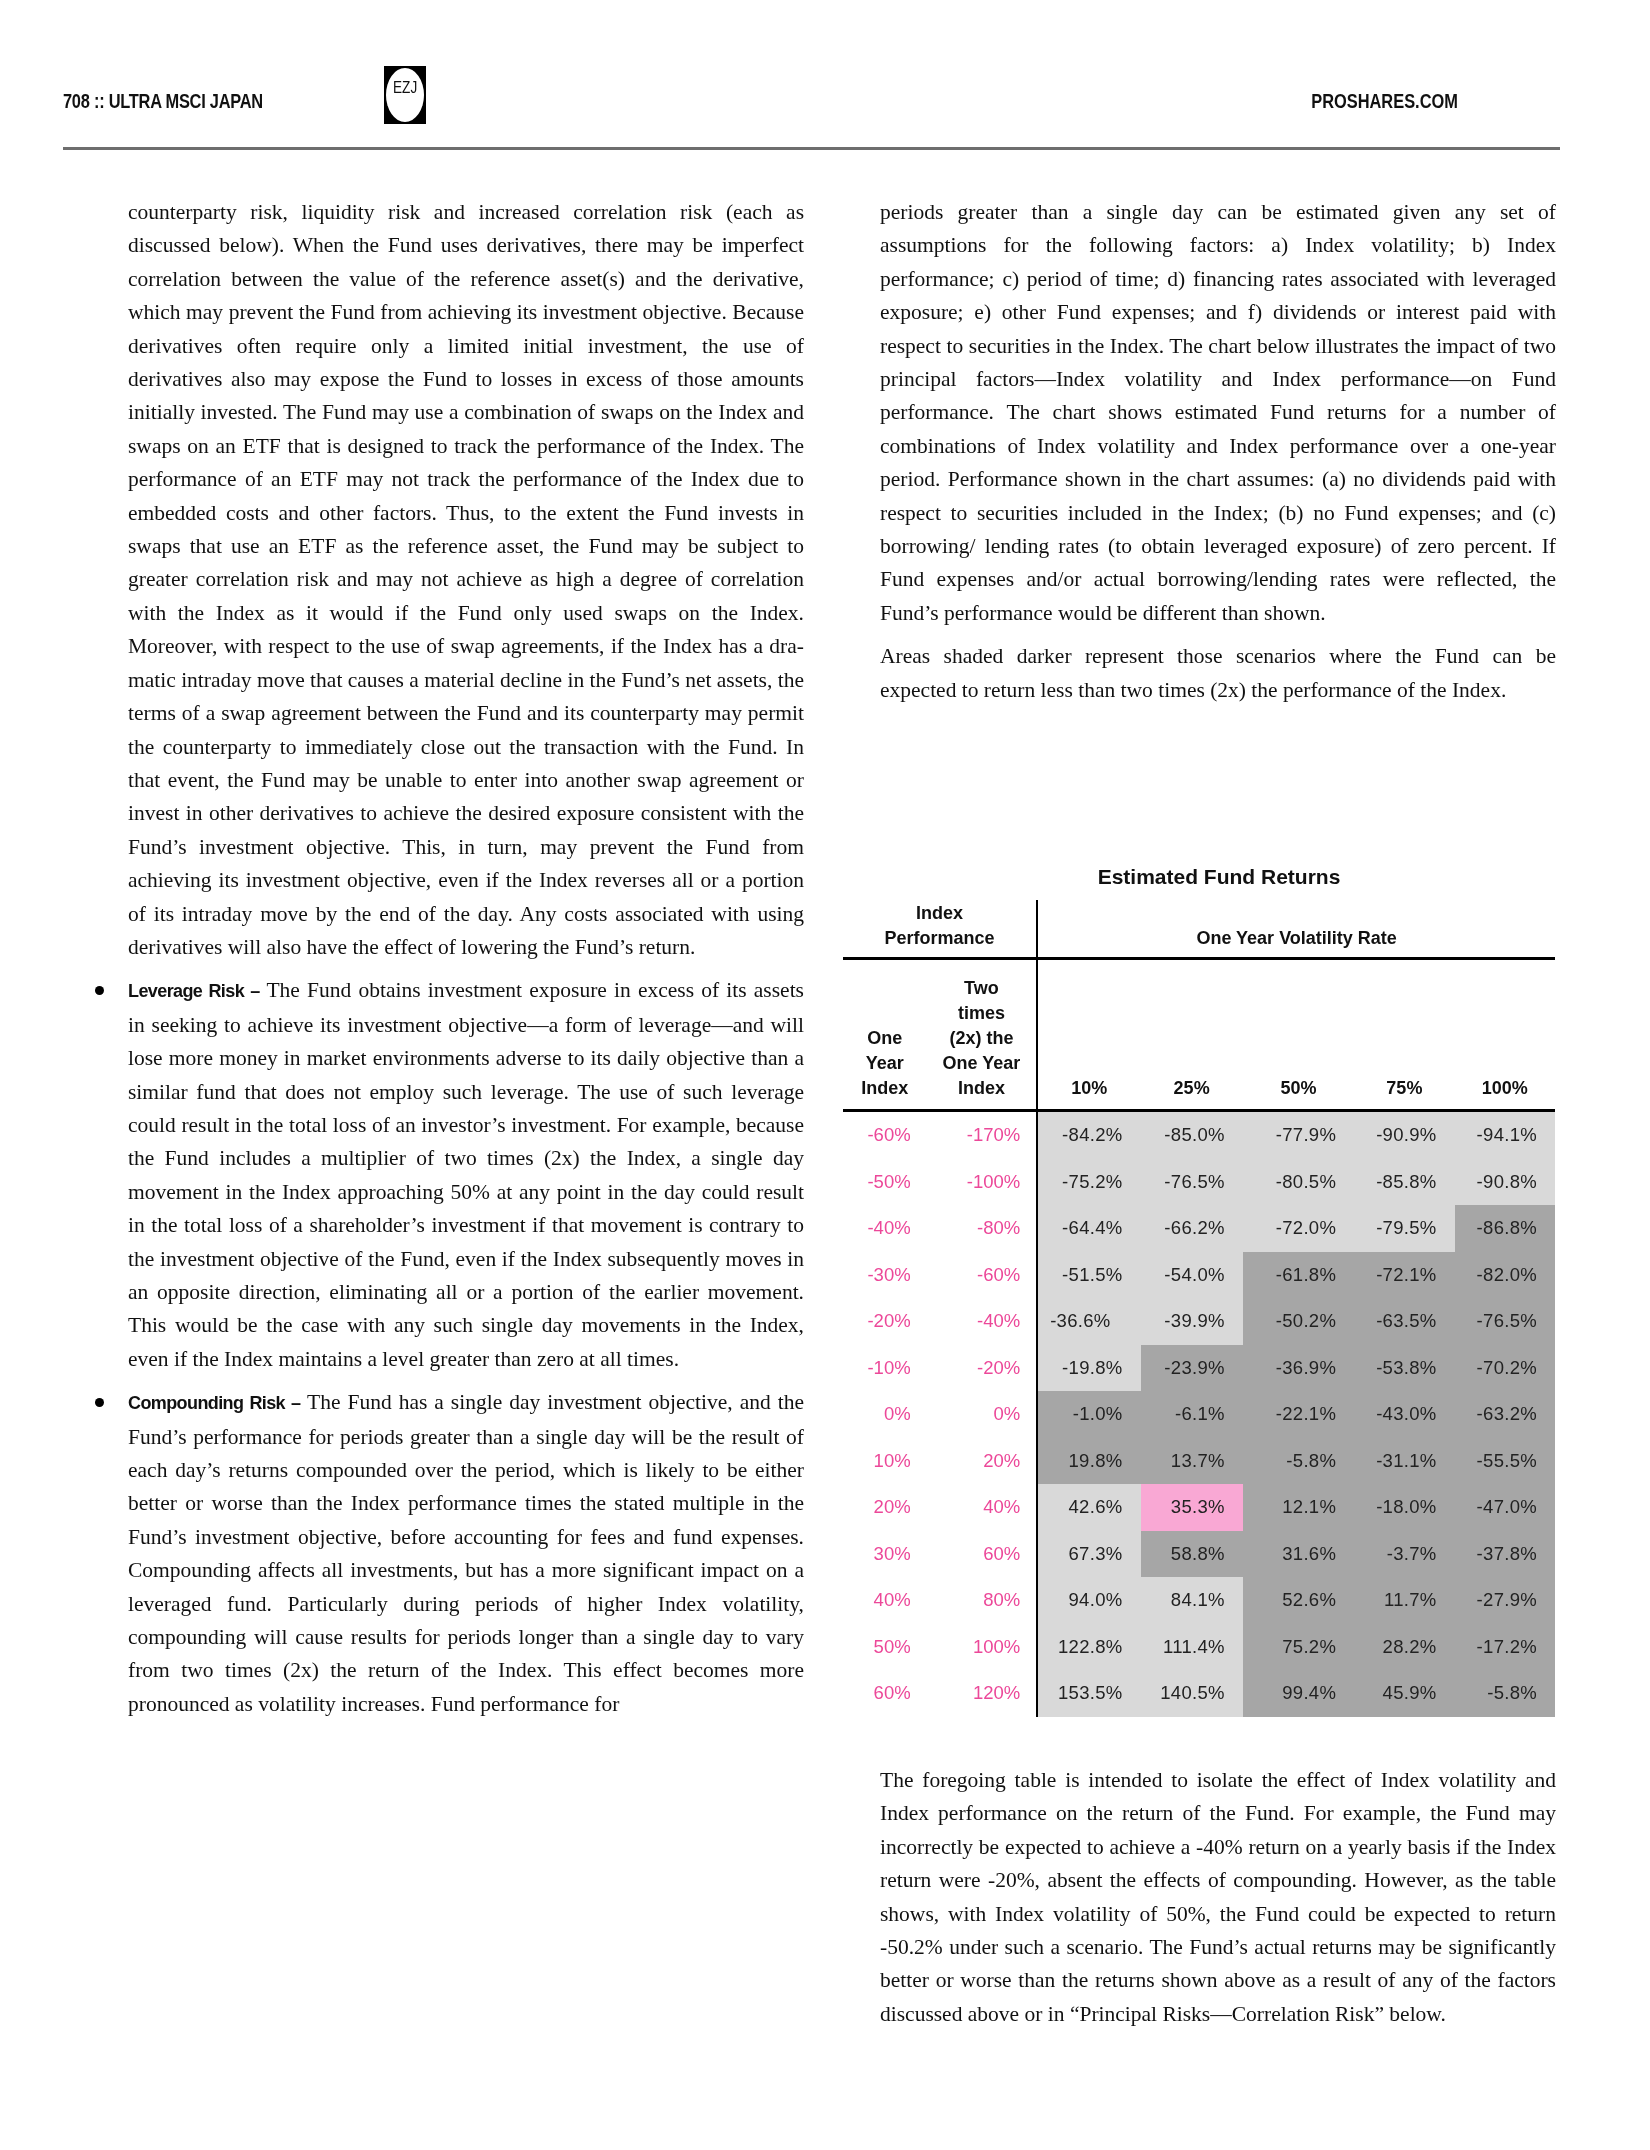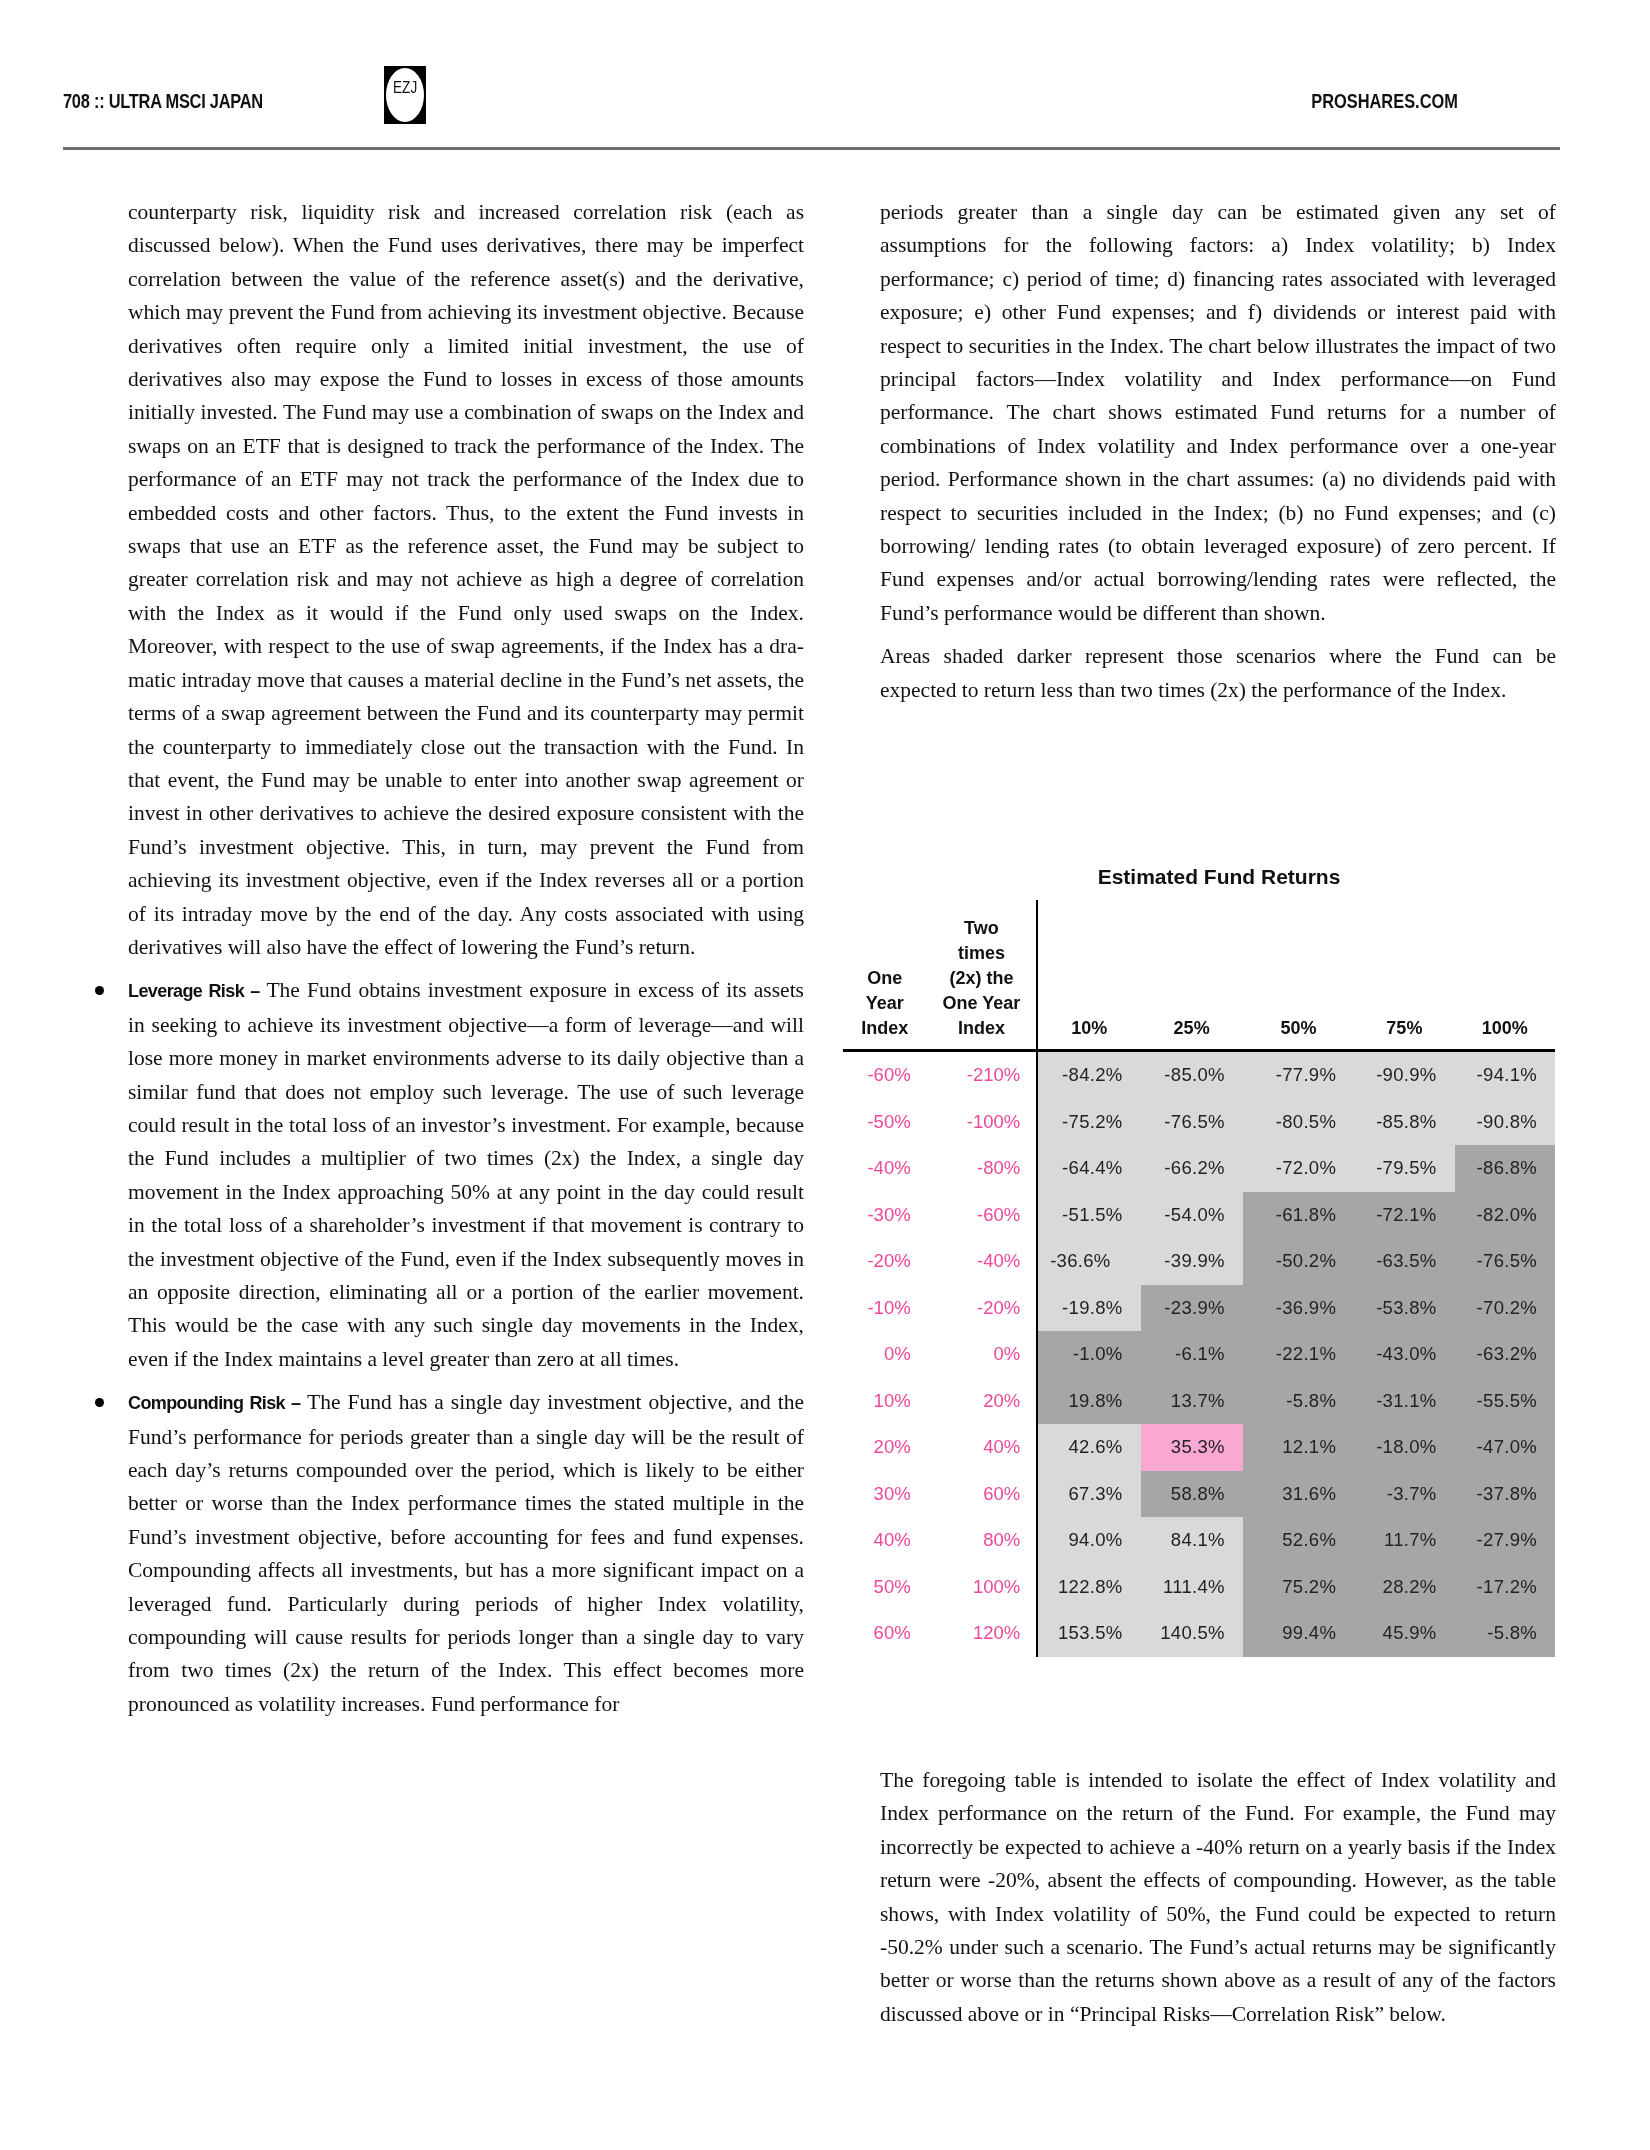--- a/index.html
+++ b/index.html
@@ -62,38 +62,44 @@
 
 <div class="col col-right">
   <p>periods greater than a single day can be estimated given any set of assumptions for the following factors: a) Index volatility; b) Index performance; c) period of time; d) financing rates associated with leveraged exposure; e) other Fund expenses; and f) dividends or interest paid with respect to securities in the Index. The chart below illustrates the impact of two principal factors—Index volatility and Index performance—on Fund performance. The chart shows estimated Fund returns for a number of combinations of Index volatility and Index performance over a one-year period. Performance shown in the chart assumes: (a) no dividends paid with respect to securities included in the Index; (b) no Fund expenses; and (c) borrowing/ lending rates (to obtain leveraged exposure) of zero percent. If Fund expenses and/or actual borrowing/lending rates were reflected, the Fund’s performance would be different than shown.</p>
   <p>Areas shaded darker represent those scenarios where the Fund can be expected to return less than two times (2x) the performance of the Index.</p>
 </div>
 
 <div class="table-wrap">
   <div class="tbl-title">Estimated Fund Returns</div>
   <table>
     <thead>
+      <tr class="grp-row">
+        <td colspan="2" style="height:50px; border-right:2px solid #000;">
+            <div style="width:140px;margin:0 auto;">Index Performance</div>
+          </td>
+        <td colspan="5">One Year Volatility Rate</td>
+      </tr>
       <tr class="sub-row">
         <td class="c-ix1" style="height:140px;">
             <div style="width:60px;margin:0 auto;">One Year Index</div>
           </td>
         <td class="c-ix2">
             <div style="width:80px;margin:0 auto;">Two times (2x) the One Year Index</div>
           </td>
         <td class="c-v">10%</td>
         <td class="c-v">25%</td>
         <td class="c-v">50%</td>
         <td class="c-v">75%</td>
         <td class="c-v">100%</td>
       </tr>
     </thead>
     <tbody id="tbody">
         <tr class="data-row">
           <td class="ix c-ix1">-60%</td>
-          <td class="ix c-ix2">-210%</td>
+          <td class="ix c-ix2">-170%</td>
           <td class="val c-v light" style="background: rgb(217, 217, 217);">-84.2%</td>
           <td class="val c-v light" style="background: rgb(217, 217, 217);">-85.0%</td>
           <td class="val c-v light" style="background: rgb(217, 217, 217);">-77.9%</td>
           <td class="val c-v light" style="background: rgb(217, 217, 217);">-90.9%</td>
           <td class="val c-v light" style="background: rgb(217, 217, 217);">-94.1%</td>
         </tr>
         <tr class="data-row">
           <td class="ix c-ix1">-50%</td>
           <td class="ix c-ix2">-100%</td>
           <td class="val c-v light" style="background: rgb(217, 217, 217);">-75.2%</td>

